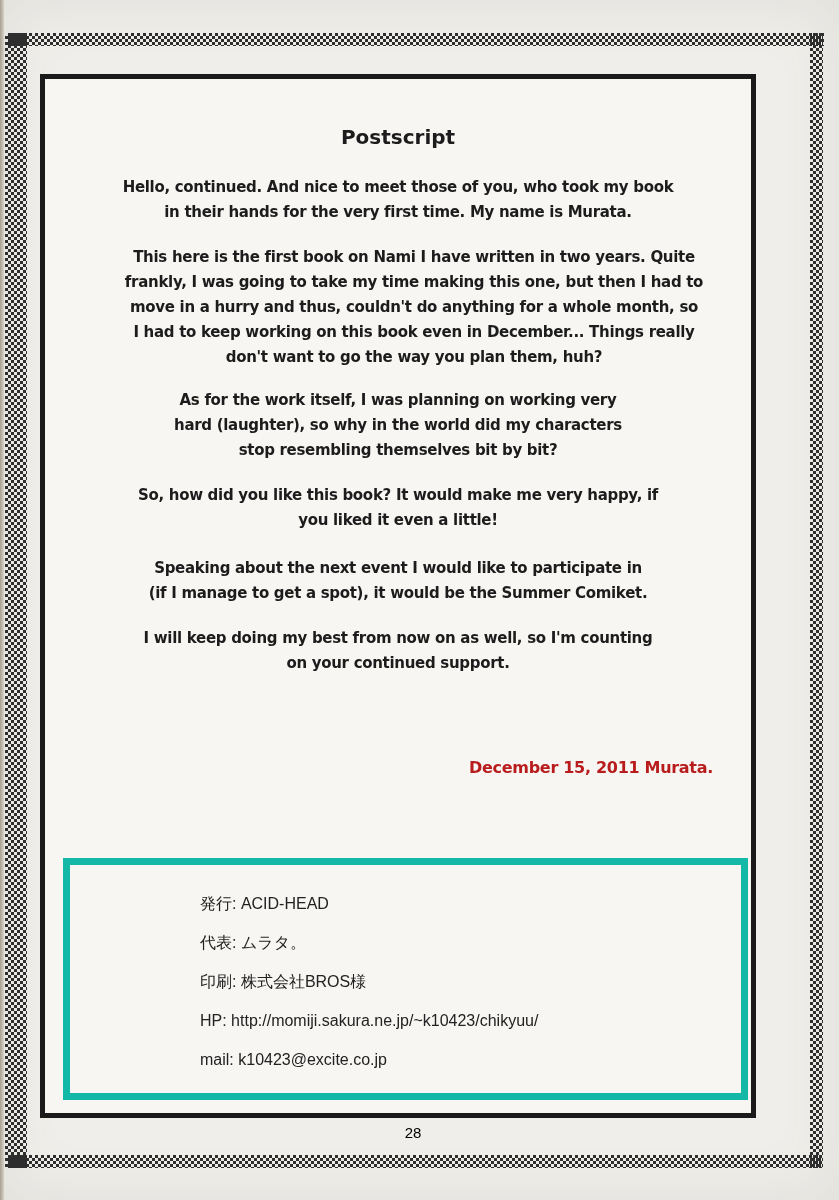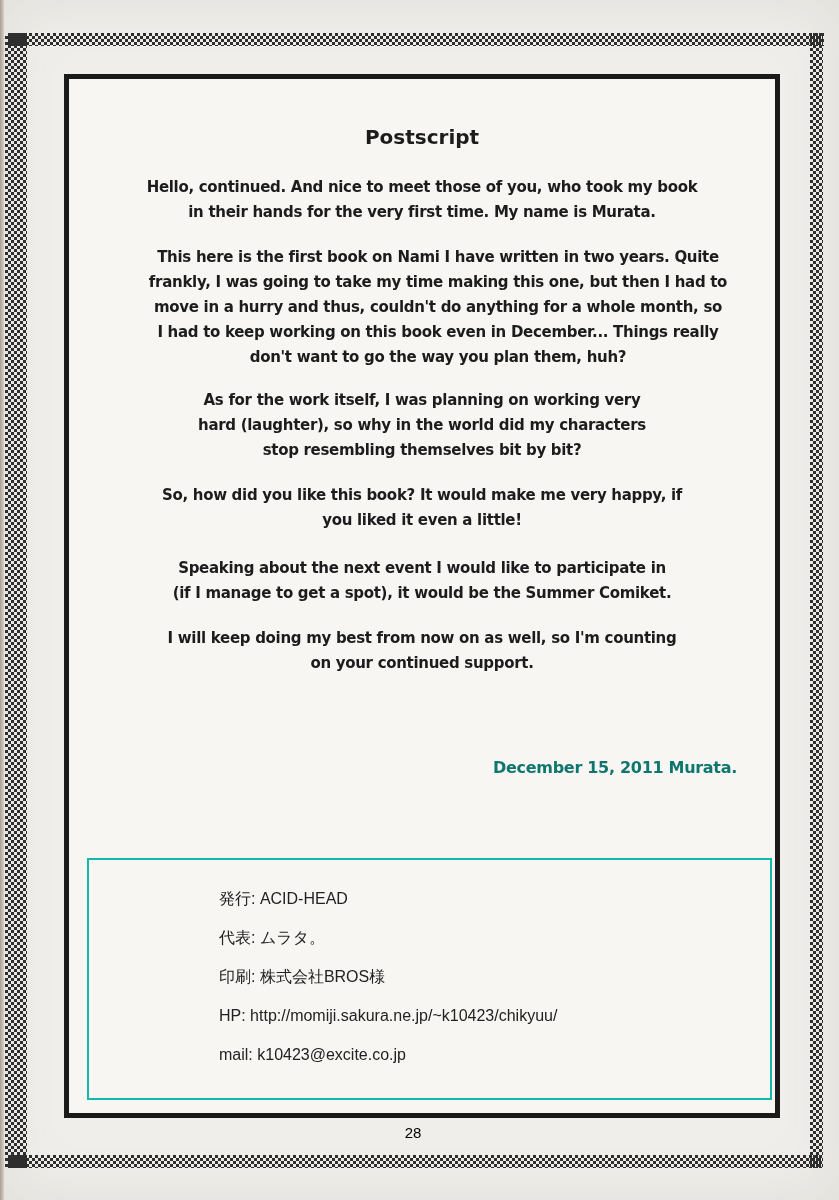--- a/index.html
+++ b/index.html
@@ -27,21 +27,21 @@
     background-image: conic-gradient(#2e2e2e 25%, transparent 0 50%, #2e2e2e 0 75%, transparent 0);
     background-size: 6px 6px;
   }
   .dots.top    { left: 8px;   top: 33px;   width: 816px; height: 13px; }
   .dots.bottom { left: 8px;   top: 1155px; width: 813px; height: 13px; }
   .dots.left   { left: 5px;   top: 33px;   width: 22px;  height: 1135px; }
   .dots.right  { left: 810px; top: 33px;   width: 13px;  height: 1135px; }
 
   .main-box {
     position: absolute;
-    left: 64px;
+    left: 40px;
     top: 74px;
     width: 716px;
     height: 1044px;
     border: 5px solid #1a1a1a;
     background: #f7f6f3;
     box-sizing: border-box;
   }
   .title {
     position: absolute;
     left: 0; top: 46px;
@@ -70,30 +70,30 @@
   .para.p4 { top: 404px; }
   .para.p5 { top: 477px; }
   .para.p6 { top: 547px; }
   .signature {
     position: absolute;
     top: 679px;
     right: 38px;
     font-size: 16px;
     font-weight: bold;
     letter-spacing: -0.3px;
-    color: #0f766e;
+    color: #b91c1c;
     white-space: nowrap;
   }
   .colophon {
     position: absolute;
     left: 18px;
     top: 779px;
     width: 685px;
     height: 242px;
-    border: 2px solid #14b8a6;
+    border: 7px solid #14b8a6;
     box-sizing: border-box;
     background: #f7f6f3;
     display: flex;
     flex-direction: column;
     justify-content: flex-start;
     padding: 28px 12px 0 130px;
   }
   .colophon-line {
     font-family: "Liberation Sans", "DejaVu Sans", sans-serif;
     font-size: 16px;

